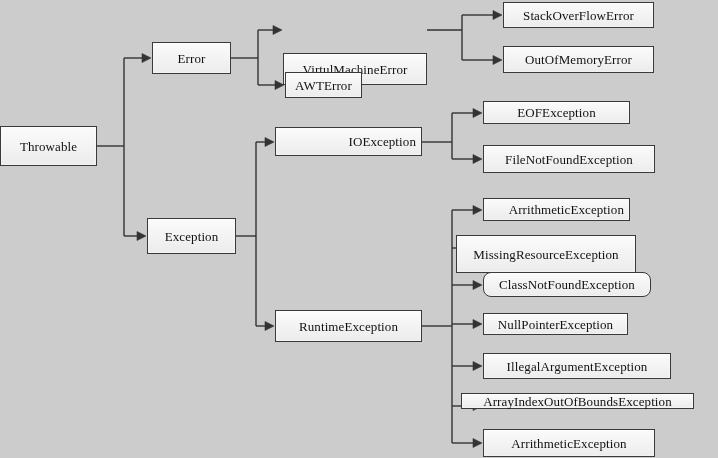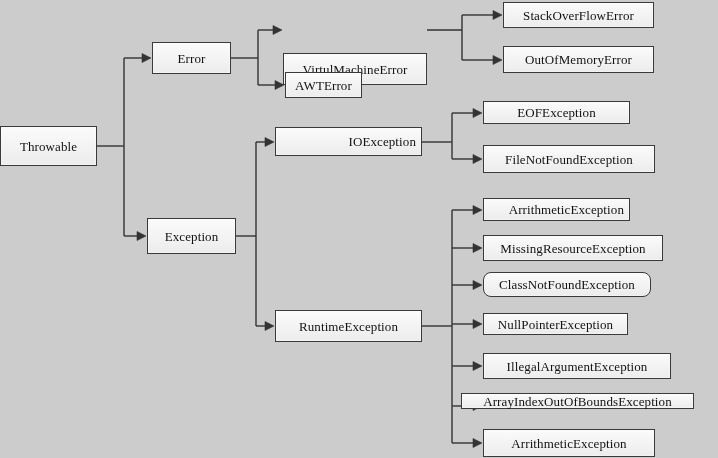--- a/index.html
+++ b/index.html
@@ -122,21 +122,21 @@
       </div>
       <div class="node" style="left: 483px; top: 101px; width: 147px; height: 23px;">
         <span>EOFException</span>
       </div>
       <div class="node" style="left: 483px; top: 145px; width: 172px; height: 28px;">
         <span>FileNotFoundException</span>
       </div>
       <div class="node" style="left: 483px; top: 198px; width: 147px; height: 23px; justify-content: flex-end;">
         <span>ArrithmeticException</span>
       </div>
-      <div class="node" style="left: 483px; top: 235px; width: 180px; height: 26px;">
+      <div class="node" style="left: 456px; top: 235px; width: 180px; height: 38px;">
         <span>MissingResourceException</span>
       </div>
       <div class="node" style="left: 483px; top: 272px; width: 168px; height: 25px; border-radius: 8px;">
         <span>ClassNotFoundException</span>
       </div>
       <div class="node" style="left: 483px; top: 313px; width: 145px; height: 22px;">
         <span>NullPointerException</span>
       </div>
       <div class="node" style="left: 483px; top: 353px; width: 188px; height: 26px;">
         <span>IllegalArgumentException</span>

